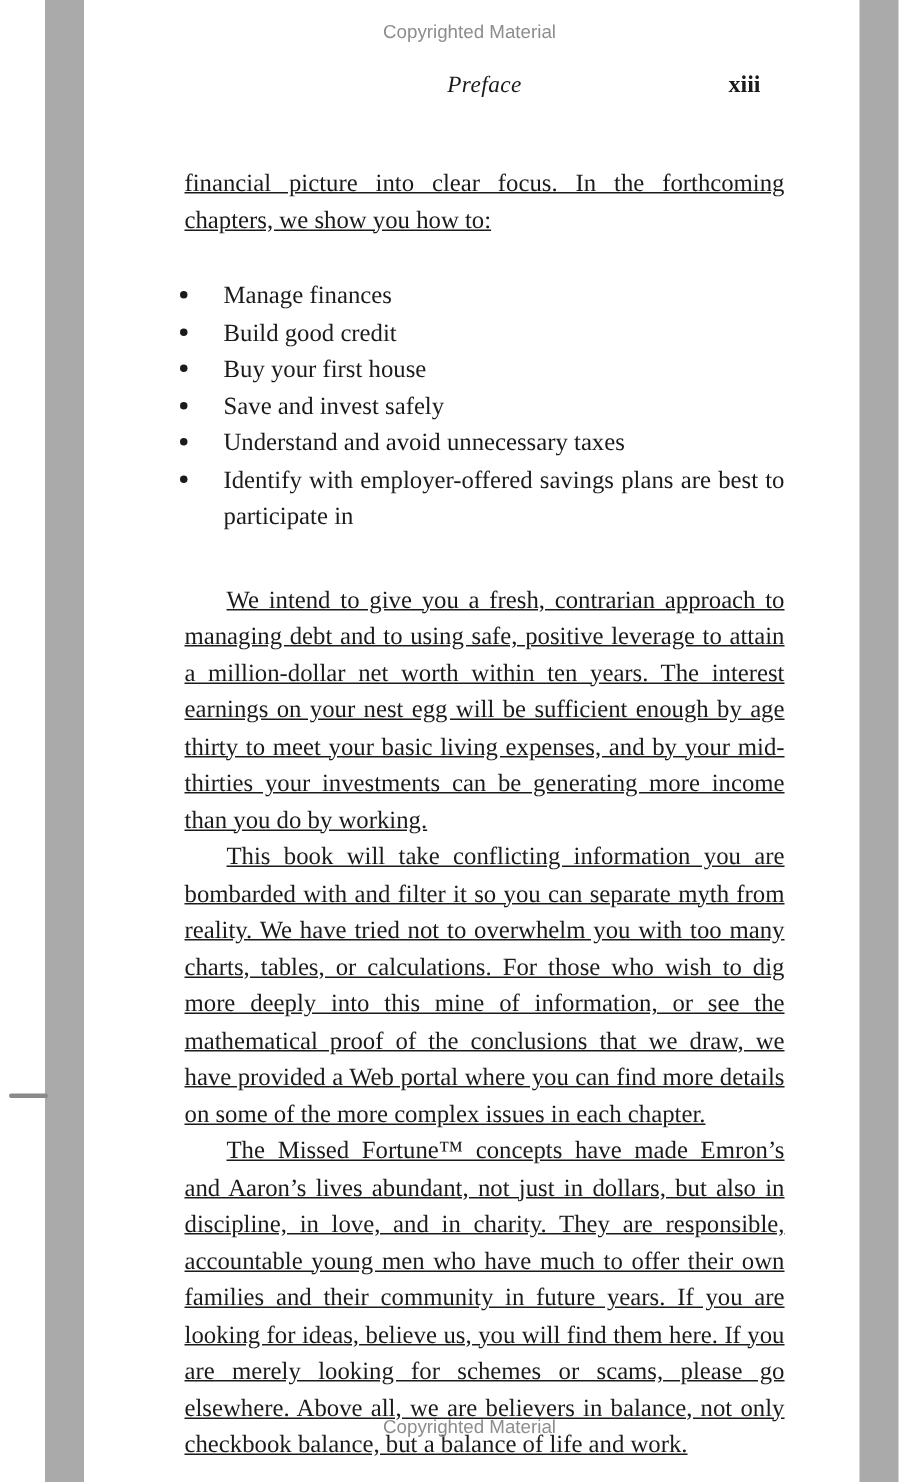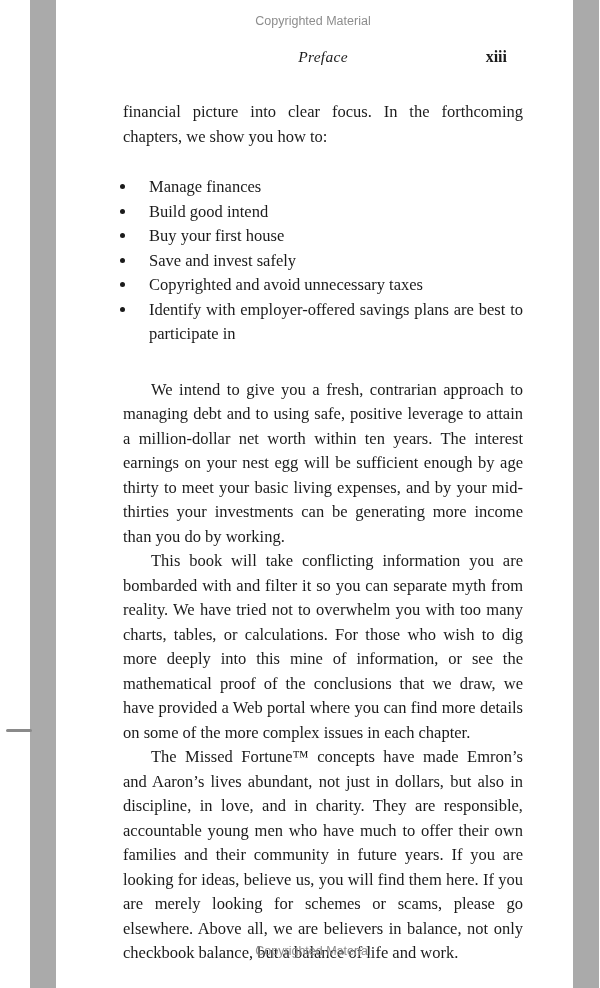--- a/index.html
+++ b/index.html
@@ -50,21 +50,21 @@
   .content {
     position: absolute;
     left: 45px;
     width: 478px;
     top: 48px;
   }
 
   .page-header {
     position: relative;
     height: 22px;
-    margin-bottom: 30px;
+    margin-bottom: 40px;
     font-size: 15.5px;
   }
   .page-title {
     display: block;
     text-align: center;
     font-style: italic;
     letter-spacing: 0.3px;
   }
   .page-number {
     position: absolute;
@@ -73,21 +73,21 @@
     font-weight: bold;
     font-size: 16px;
   }
 
   .body-text {
     font-size: 16.5px;
     line-height: 24.5px;
     text-align: justify;
   }
 
-  p { margin: 0; }
+  p { margin: 0; text-decoration: underline; }
   p.indent { text-indent: 28px; }
 
   ul.bullet-list {
     margin: 26px 0 31px 0;
     padding-left: 40px;
     list-style: disc outside;
   }
   ul.bullet-list li {
     padding-left: 12px;
     line-height: 24.5px;
@@ -108,24 +108,24 @@
     <span class="page-title">Preface</span>
     <span class="page-number">xiii</span>
   </div>
 
   <div class="body-text">
 
     <p>financial picture into clear focus. In the forthcoming chapters, we show you how to:</p>
 
     <ul class="bullet-list">
       <li>Manage finances</li>
-      <li>Build good intend</li>
+      <li>Build good credit</li>
       <li>Buy your first house</li>
       <li>Save and invest safely</li>
-      <li>Copyrighted and avoid unnecessary taxes</li>
+      <li>Understand and avoid unnecessary taxes</li>
       <li>Identify with employer-offered savings plans are best to participate in</li>
     </ul>
 
     <p class="indent">We intend to give you a fresh, contrarian approach to managing debt and to using safe, positive leverage to attain a million-dollar net worth within ten years. The interest earnings on your nest egg will be sufficient enough by age thirty to meet your basic living expenses, and by your mid-thirties your investments can be generating more income than you do by working.</p>
 
     <p class="indent">This book will take conflicting information you are bombarded with and filter it so you can separate myth from reality. We have tried not to overwhelm you with too many charts, tables, or calculations. For those who wish to dig more deeply into this mine of information, or see the mathematical proof of the conclusions that we draw, we have provided a Web portal where you can find more details on some of the more complex issues in each chapter.</p>
 
     <p class="indent">The Missed Fortune™ concepts have made Emron’s and Aaron’s lives abundant, not just in dollars, but also in discipline, in love, and in charity. They are responsible, accountable young men who have much to offer their own families and their community in future years. If you are looking for ideas, believe us, you will find them here. If you are merely looking for schemes or scams, please go elsewhere. Above all, we are believers in balance, not only checkbook balance, but a balance of life and work.</p>
 
 

